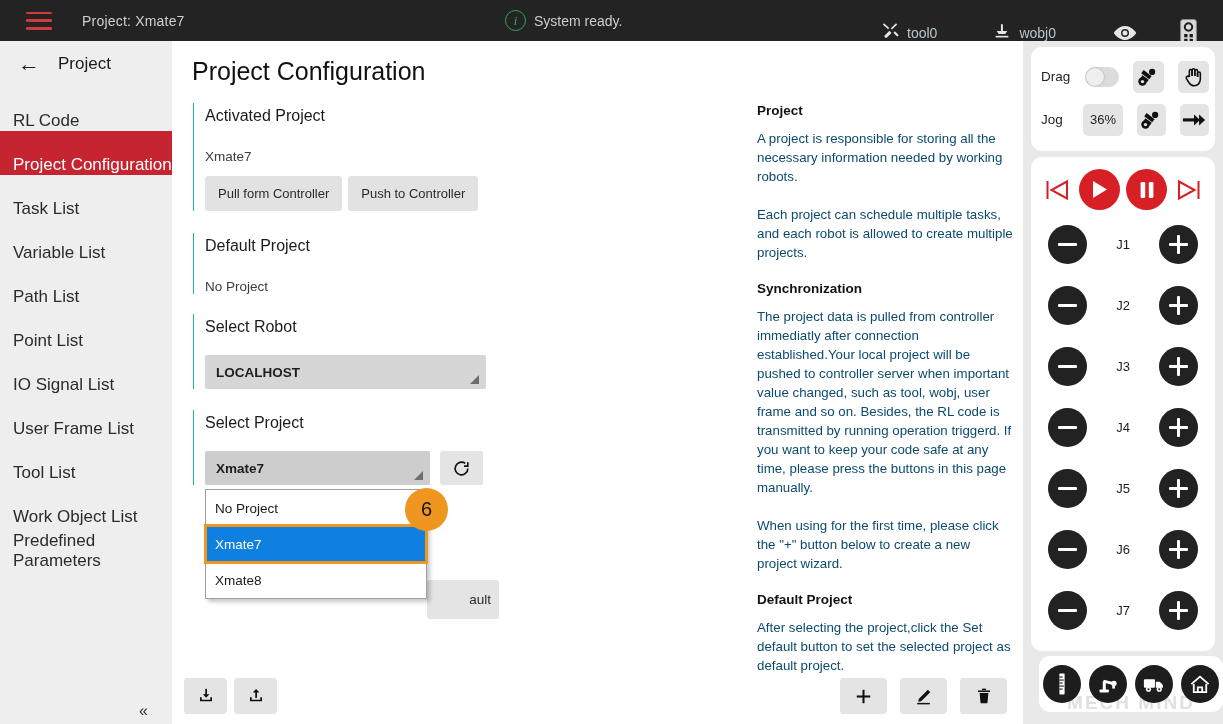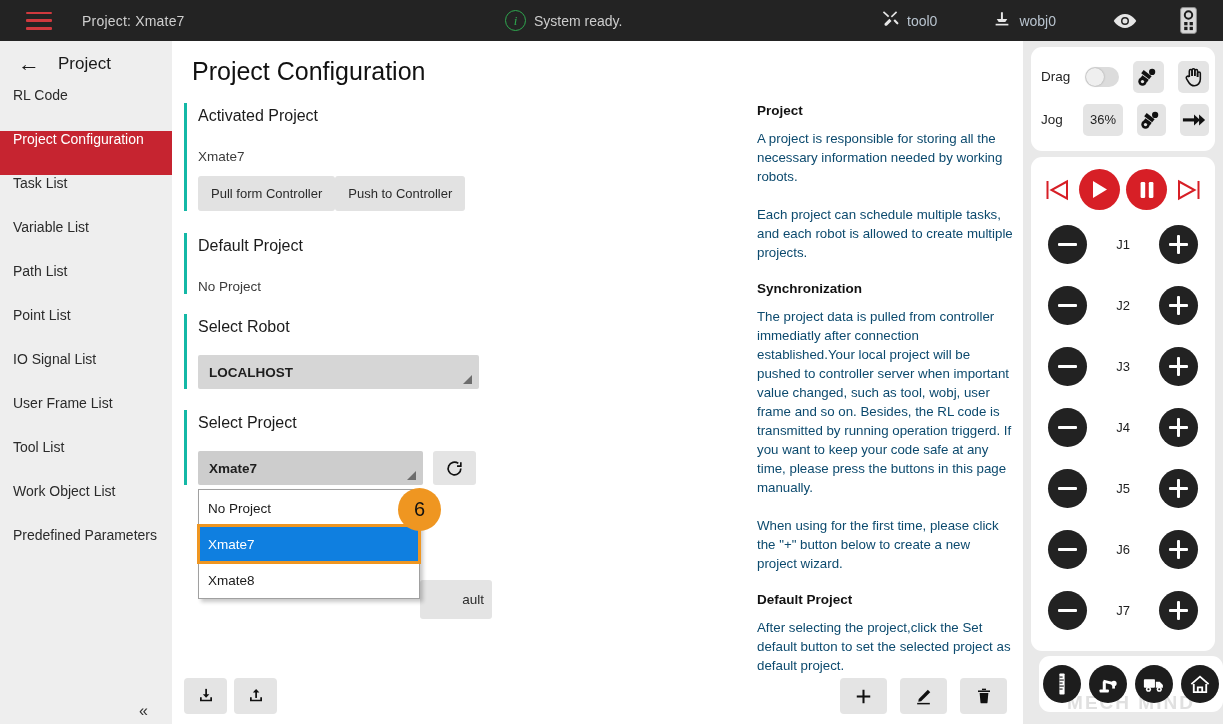--- a/index.html
+++ b/index.html
@@ -19,51 +19,51 @@
   .hamburger { width: 26px; height: 18px; margin-left: 26px; display: flex;
     flex-direction: column; justify-content: space-between; cursor: pointer; }
   .hamburger span { display: block; height: 2.5px; background: #d0393e; border-radius: 1px; }
   .topbar-title { margin-left: 30px; color: #cfcfcf; font-size: 14px; letter-spacing: .2px; }
   .status-wrap { position: absolute; left: 505px; top: 0; height: 41px;
     display: flex; align-items: center; gap: 8px; }
   .info-circle { width: 21px; height: 21px; border: 1.6px solid #2fa84f; border-radius: 50%;
     color: #2fa84f; font-size: 13px; font-style: italic; font-family: "Liberation Serif", serif;
     display: flex; align-items: center; justify-content: center; }
   .status-text { color: #cdcdcd; font-size: 14px; }
-  .topbar-right { position: absolute; right: 0; top: 0; height: 41px; display: flex;
+  .topbar-right { position: absolute; right: 0; top: 12px; height: 41px; display: flex;
     align-items: center; }
   .tb-item { display: flex; align-items: center; gap: 8px; color: #b9c4cf; font-size: 14px;
     cursor: pointer; }
   .tb-sep { width: 56px; }
 
   
   .sidebar {
     position: absolute; left: 0; top: 41px; width: 172px; height: 683px;
     background: #eeeeee;
   }
   .sb-head { height: 46px; display: flex; align-items: center; padding-left: 18px; gap: 18px;
     cursor: pointer; }
   .sb-back { font-size: 22px; color: #1a1a1a; line-height: 1; }
   .sb-head-label { font-size: 17px; color: #1a1a1a; }
-  .sb-item { height: 44px; display: flex; align-items: flex-start; padding-left: 13px;
-    font-size: 14px; color: #2b2b2b; cursor: pointer; }
+  .sb-item { height: 44px; display: flex; align-items: flex-end; padding-left: 13px;
+    font-size: 17px; color: #2b2b2b; cursor: pointer; }
   .sb-item.active { background: #c62430; color: #ffffff; }
   .sb-collapse { position: absolute; bottom: 4px; right: 24px; font-size: 16px;
     color: #333; cursor: pointer; }
 
   
   .main { position: absolute; left: 172px; top: 41px; width: 851px; height: 683px;
     background: #ffffff; }
   .page-title { position: absolute; left: 20px; top: 16px; font-size: 25px; color: #111; }
 
   .form-col { position: absolute; left: 12px; top: 62px; width: 310px; }
-  .section { border-left: 3px solid #14b8a6; padding-left: 11px; }
+  .section { border-left: 1px solid #14b8a6; padding-left: 11px; margin-left: 9px; }
   .sec-title { font-size: 16px; color: #1b1b1b; padding: 4px 0 0 0; }
   .sec-value { font-size: 13.5px; color: #3b3b3b; margin-top: 24px; }
-  .btn-row { display: flex; margin-top: 12px; }
+  .btn-row { display: flex; gap: 6px; margin-top: 12px; }
   .gbtn { background: #e2e2e2; border: none; border-radius: 3px; font-size: 13px;
     color: #2b2b2b; padding: 10px 13px; cursor: pointer;
     font-family: "Liberation Sans", sans-serif; }
 
   .select-box { background: #d6d6d6; height: 34px; width: 281px; border-radius: 2px;
     display: flex; align-items: center; padding-left: 11px; font-size: 13.5px;
     color: #1e1e1e; position: relative; cursor: pointer; font-weight: bold; }
   .sel-caret { position: absolute; right: 7px; bottom: 5px; width: 0; height: 0;
     border-left: 9px solid transparent; border-bottom: 9px solid #6d6d6d; }
 

